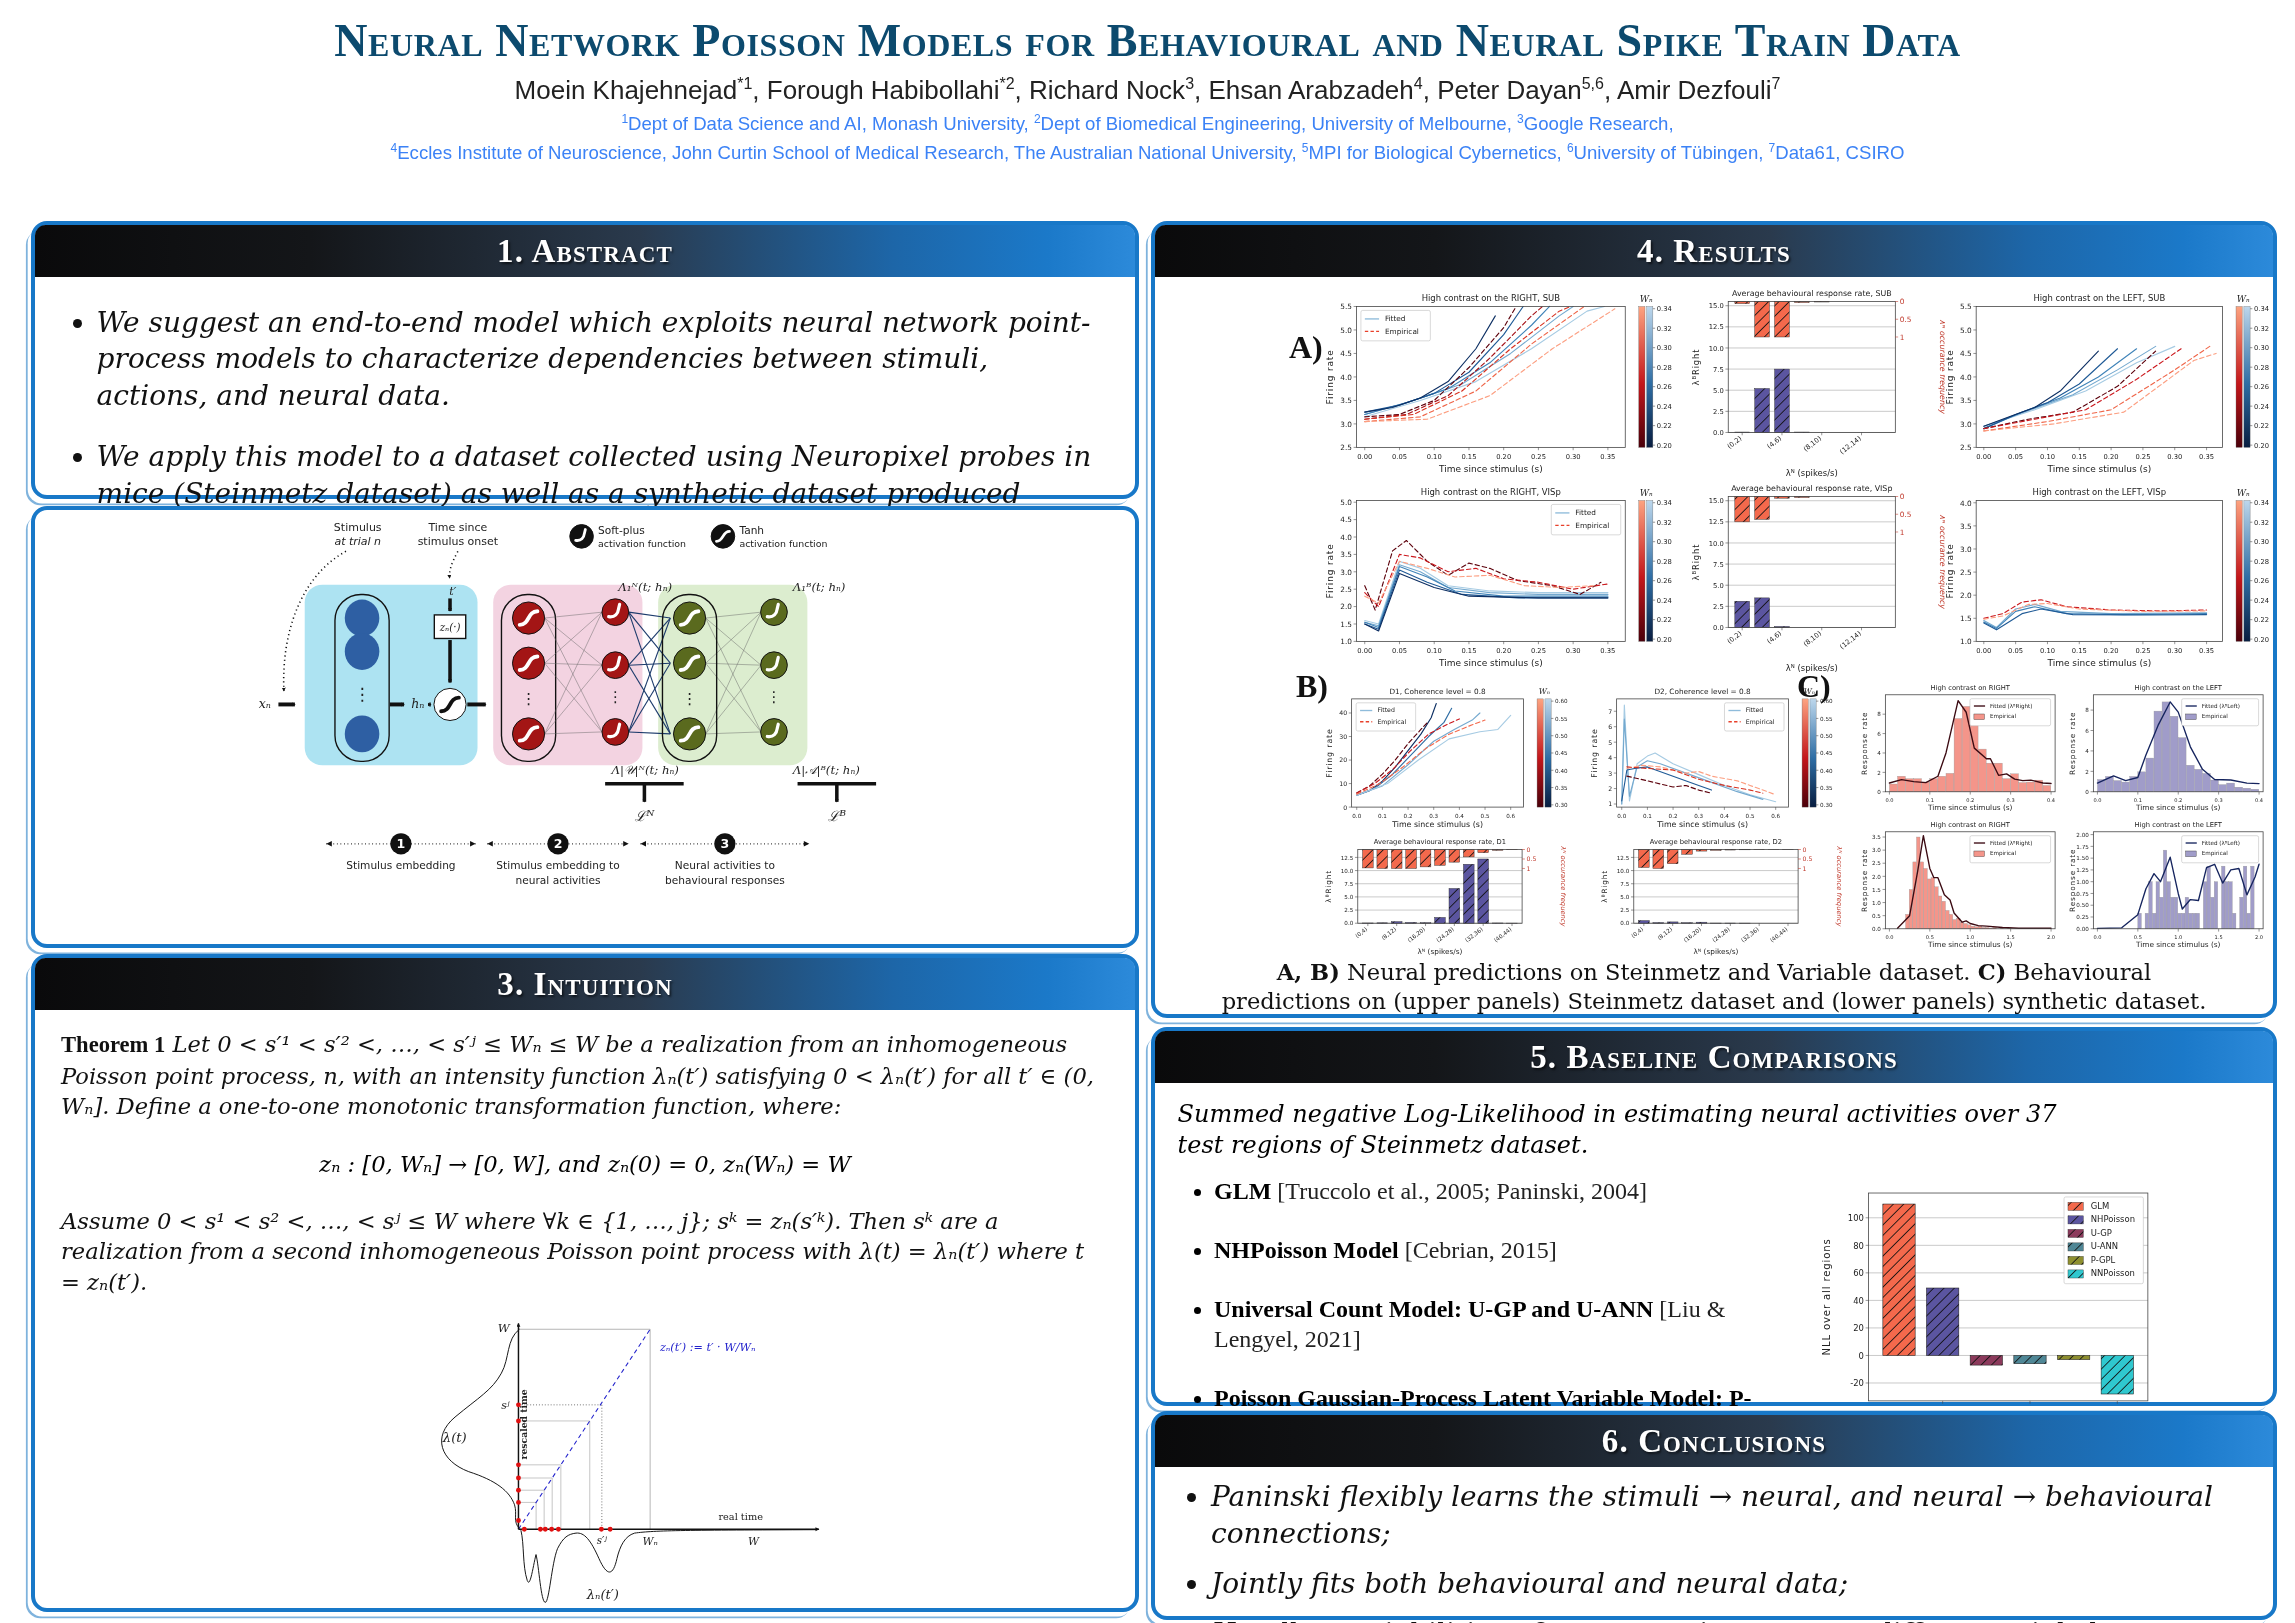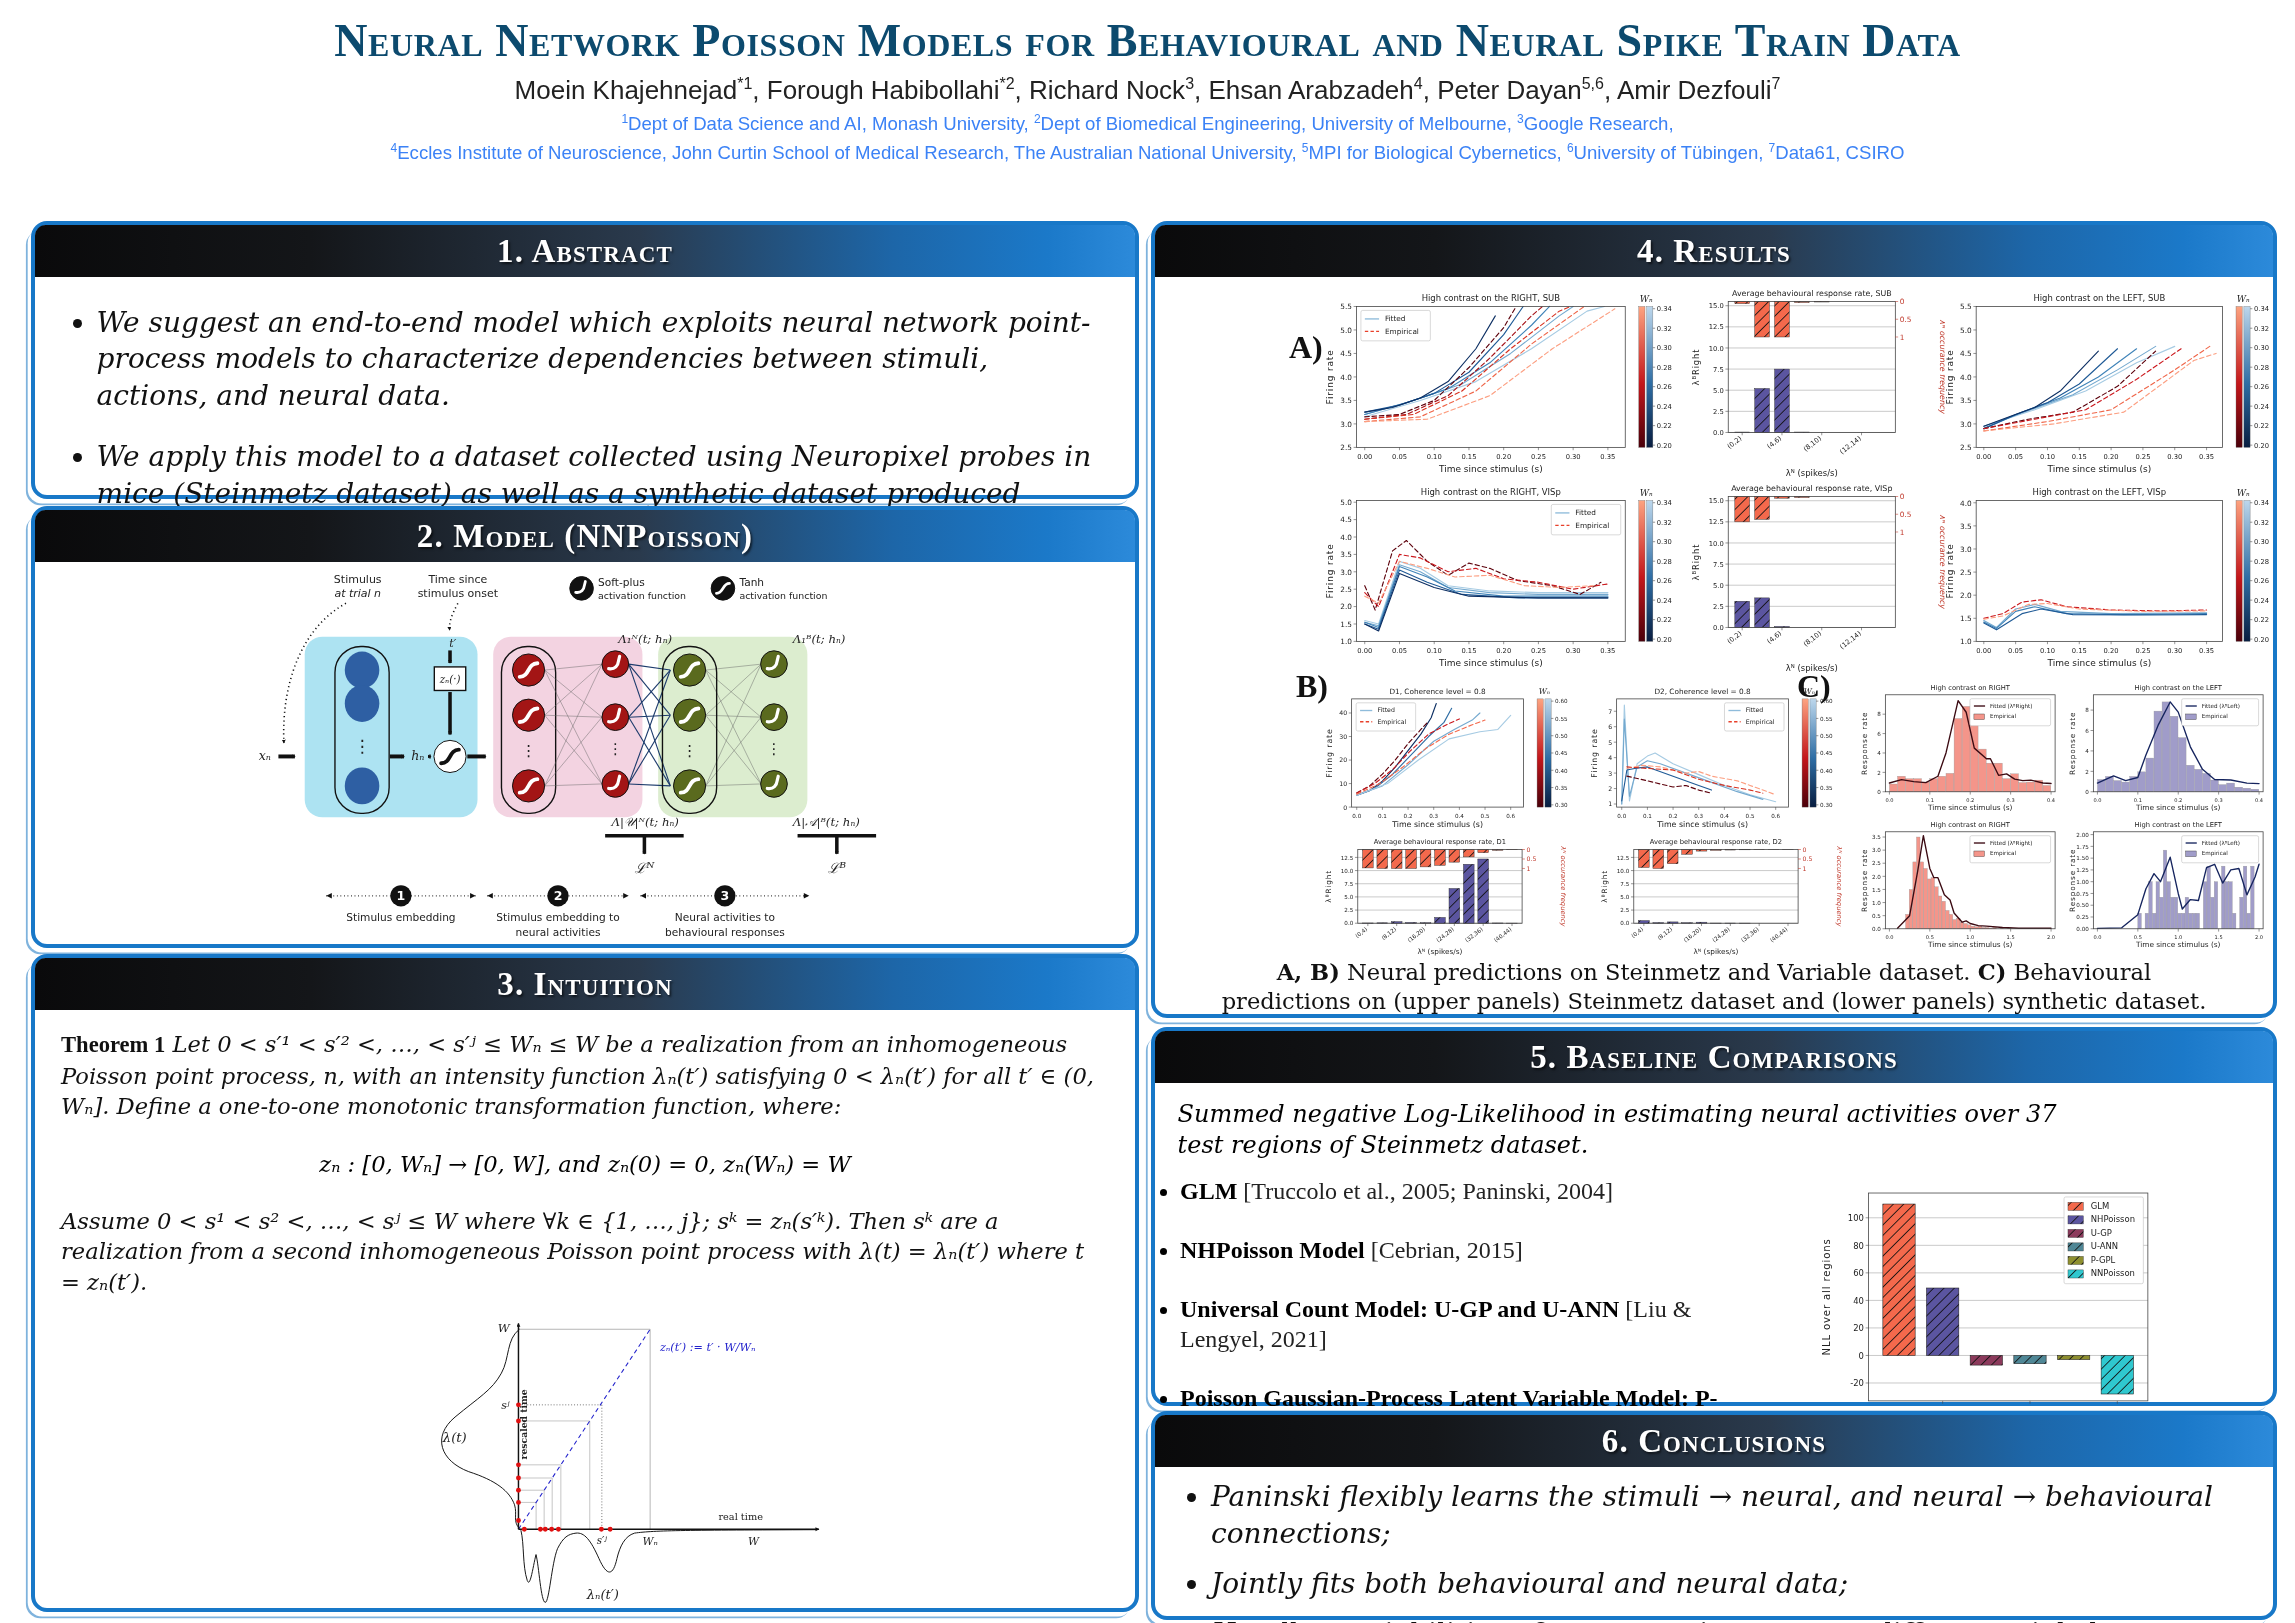--- a/index.html
+++ b/index.html
@@ -18,21 +18,21 @@
   ul.bul{margin:0;padding-left:39px;}
   ul.bul li{font-family:"DejaVu Serif",serif;font-style:italic;font-size:28px;line-height:1.3;color:#111;margin-bottom:25px;padding-right:17px;}
   ul.bul.tight li{margin-bottom:13.5px;}
   .abs-c{padding:28px 22.6px 5.6px 22.6px;}
   .theorem{padding:19px 26px 0 26px;font-family:"DejaVu Serif",serif;font-style:italic;font-size:22.6px;line-height:1.35;color:#111;}
   .theorem b{font-style:normal;font-family:"Liberation Serif",serif;}
   .formula{text-align:center;font-family:"DejaVu Serif",serif;font-style:italic;font-size:22.6px;margin:29px 0;}
   .bl-li{font-family:"Liberation Serif",serif;font-size:24px;line-height:1.25;margin-bottom:29px;}
   .bl-li b{font-weight:bold;}
   .bl-li span{color:#222;}
-  ul.blul{margin:0;padding-left:25px;}
+  ul.blul{margin:0;padding-left:59px;}
   ul.blul li::marker{font-size:22.6px;}
   .chart{position:absolute;}
   .panel-lab{position:absolute;font-family:"Liberation Serif",serif;font-weight:bold;font-size:32px;color:#111;}
   .caption{position:absolute;left:0;width:100%;text-align:center;font-family:"DejaVu Serif",serif;font-size:22.6px;line-height:1.28;color:#111;}
   .caption b{font-style:normal;font-weight:bold;}
   svg text{user-select:none;}
 </style>
 </head>
 <body>
 
@@ -58,23 +58,20 @@
   <div class="sec-c abs-c">
     <ul class="bul" id="abstract-list">
         <li>We suggest an end-to-end model which exploits neural network point-process models to characterize dependencies between stimuli, actions, and neural data.</li>
         <li>We apply this model to a dataset collected using Neuropixel probes in mice (Steinmetz dataset) as well as a synthetic dataset produced from a hierarchical network model.</li>
         <li>Our model outperforms previous approaches and contributes novel insights into the relationships between neural activity and behaviour.</li>
       </ul>
   </div>
 </section>
 
 <section class="sec" style="left:31px;top:506px;width:1100px;height:434px;">
-  <div class="sec-h">
-      <span>2. Model (NNPoisson)</span>
-    </div>
   <div class="sec-c" style="height:377px;">
     <div id="model-diagram" style="text-align:center;padding-top:2.3px;"><svg width="699" height="379" viewBox="0 0 1780 965" font-family="'DejaVu Sans',sans-serif">
           <defs>
             <marker id="ar" markerWidth="20" markerHeight="20" refX="8" refY="5" orient="auto" markerUnits="userSpaceOnUse">
               <path d="M0,0 L10,5 L0,10 z" fill="#111"></path>
             </marker>
           </defs>
           <rect x="175" y="185" width="440" height="460" rx="45" fill="#ade3f2"></rect>
           <rect x="655" y="185" width="380" height="460" rx="45" fill="#f3d3e1"></rect>
           <rect x="1075" y="185" width="380" height="460" rx="45" fill="#dcedcf"></rect>

